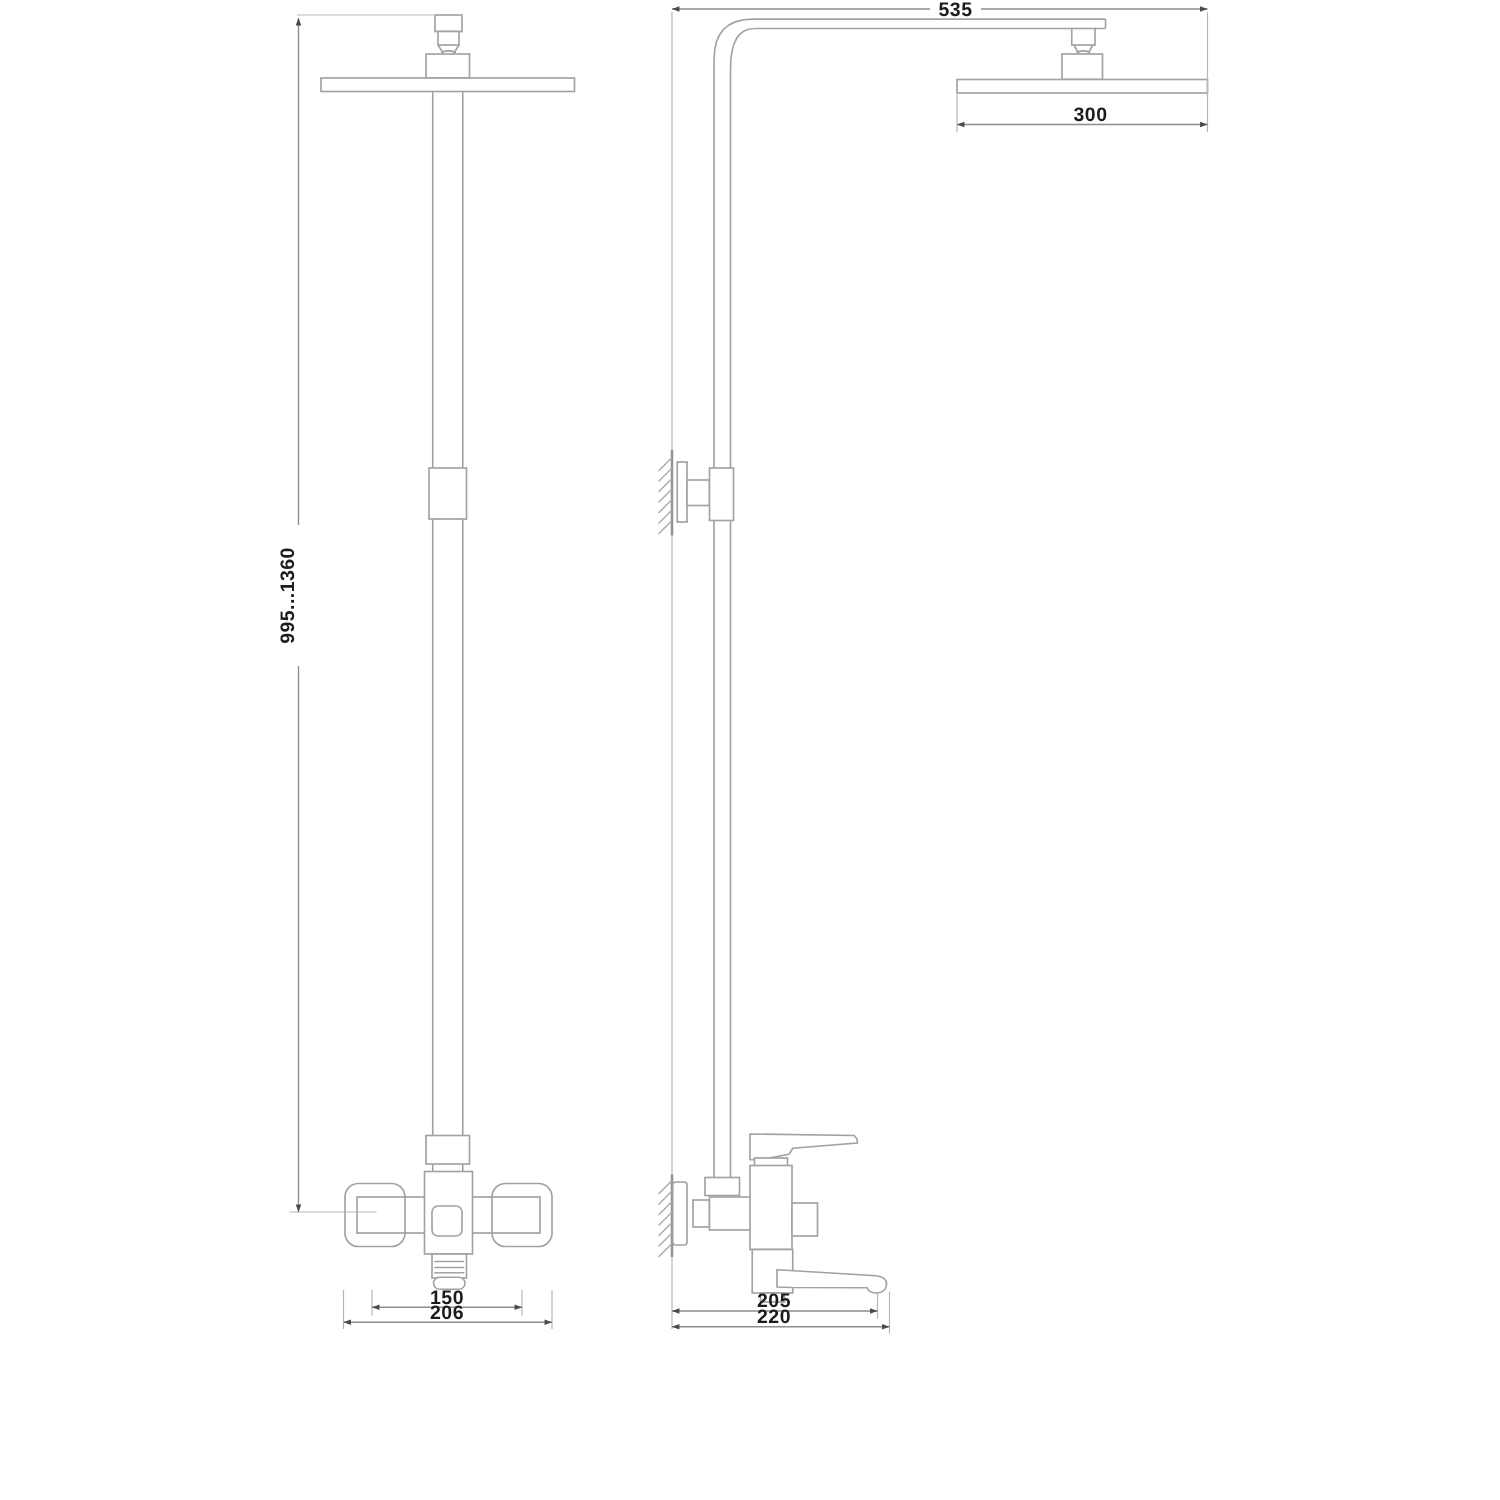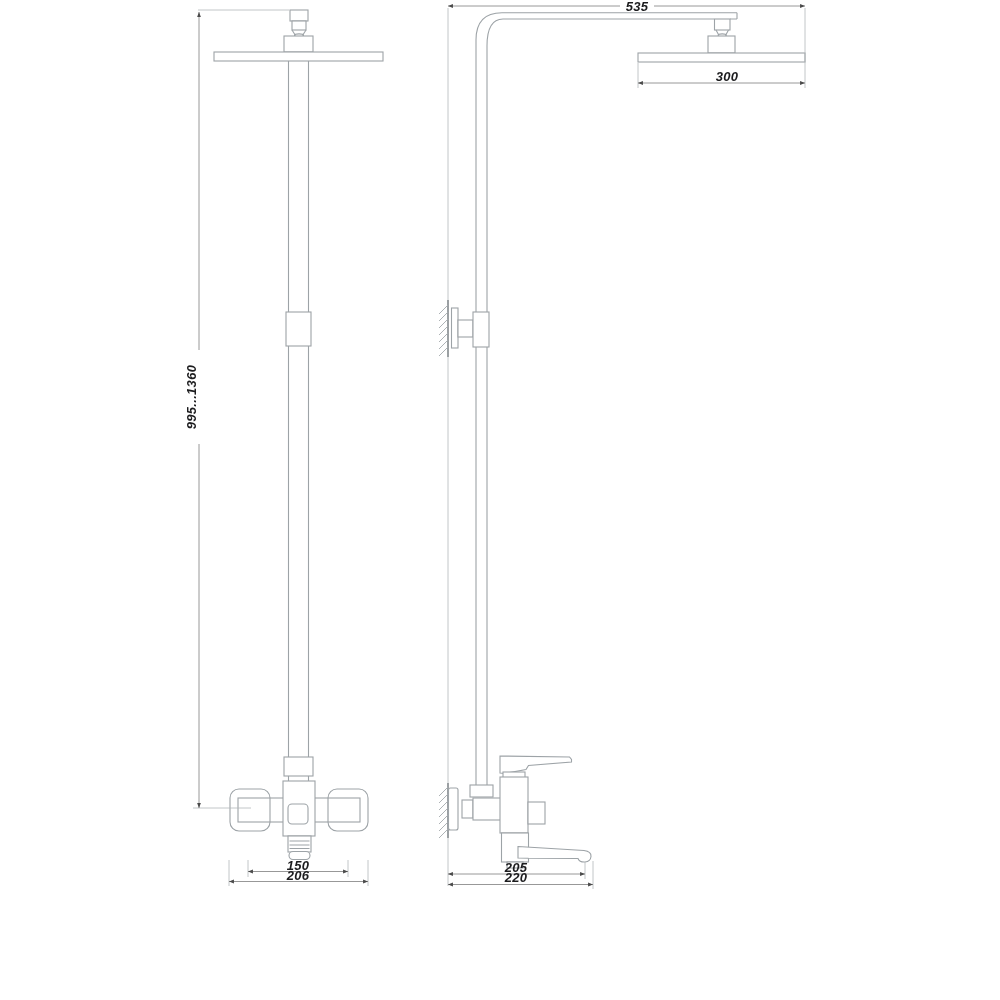--- a/index.html
+++ b/index.html
@@ -4,21 +4,21 @@
 <style>
   html, body {
     margin: 0;
     padding: 0;
     background: #ffffff;
     width: 1000px;
     height: 1000px;
     overflow: hidden;
     font-family: "Liberation Sans", sans-serif;
   }
-  .canvas-wrap { width: 890px; height: 1000px; font-style: italic; }
+  .canvas-wrap { width: 890px; height: 1000px; }
   
   .ol  { fill: #ffffff; stroke: #9da3a7; stroke-width: 1.1; }
   .oln { fill: none;    stroke: #9da3a7; stroke-width: 1.1; }
   
   .dim   { fill: none; stroke: #8c8c8c; stroke-width: 0.9; }
   .ext   { fill: none; stroke: #b3b7ba; stroke-width: 0.8; }
   .wall  { fill: none; stroke: #8f9498; stroke-width: 1.7; }
   .hatch { fill: none; stroke: #a5aaae; stroke-width: 0.9; }
   .dimtext {
     font-family: "Liberation Sans", sans-serif;

